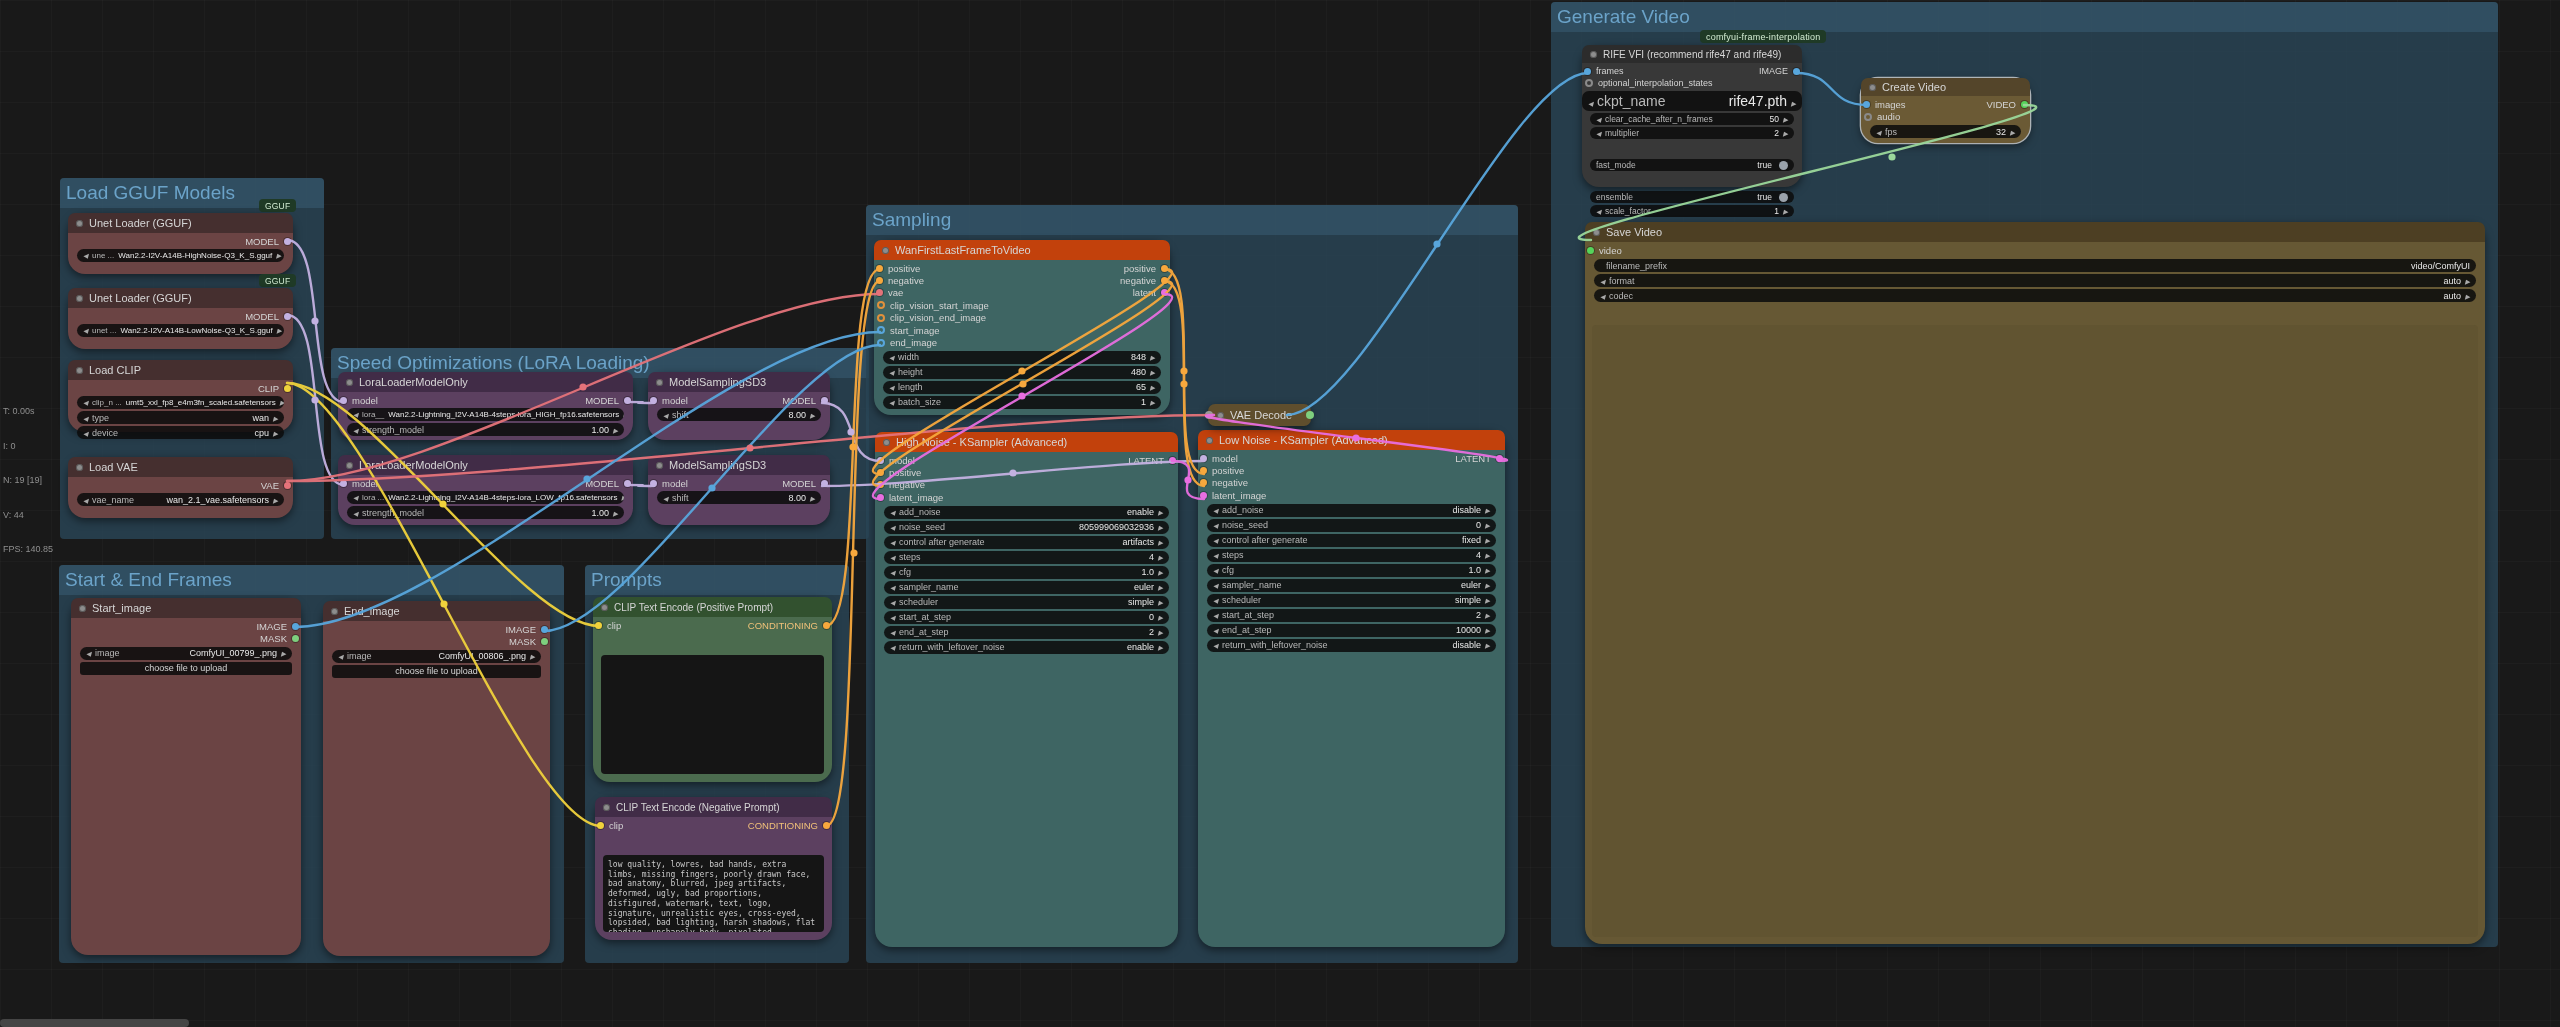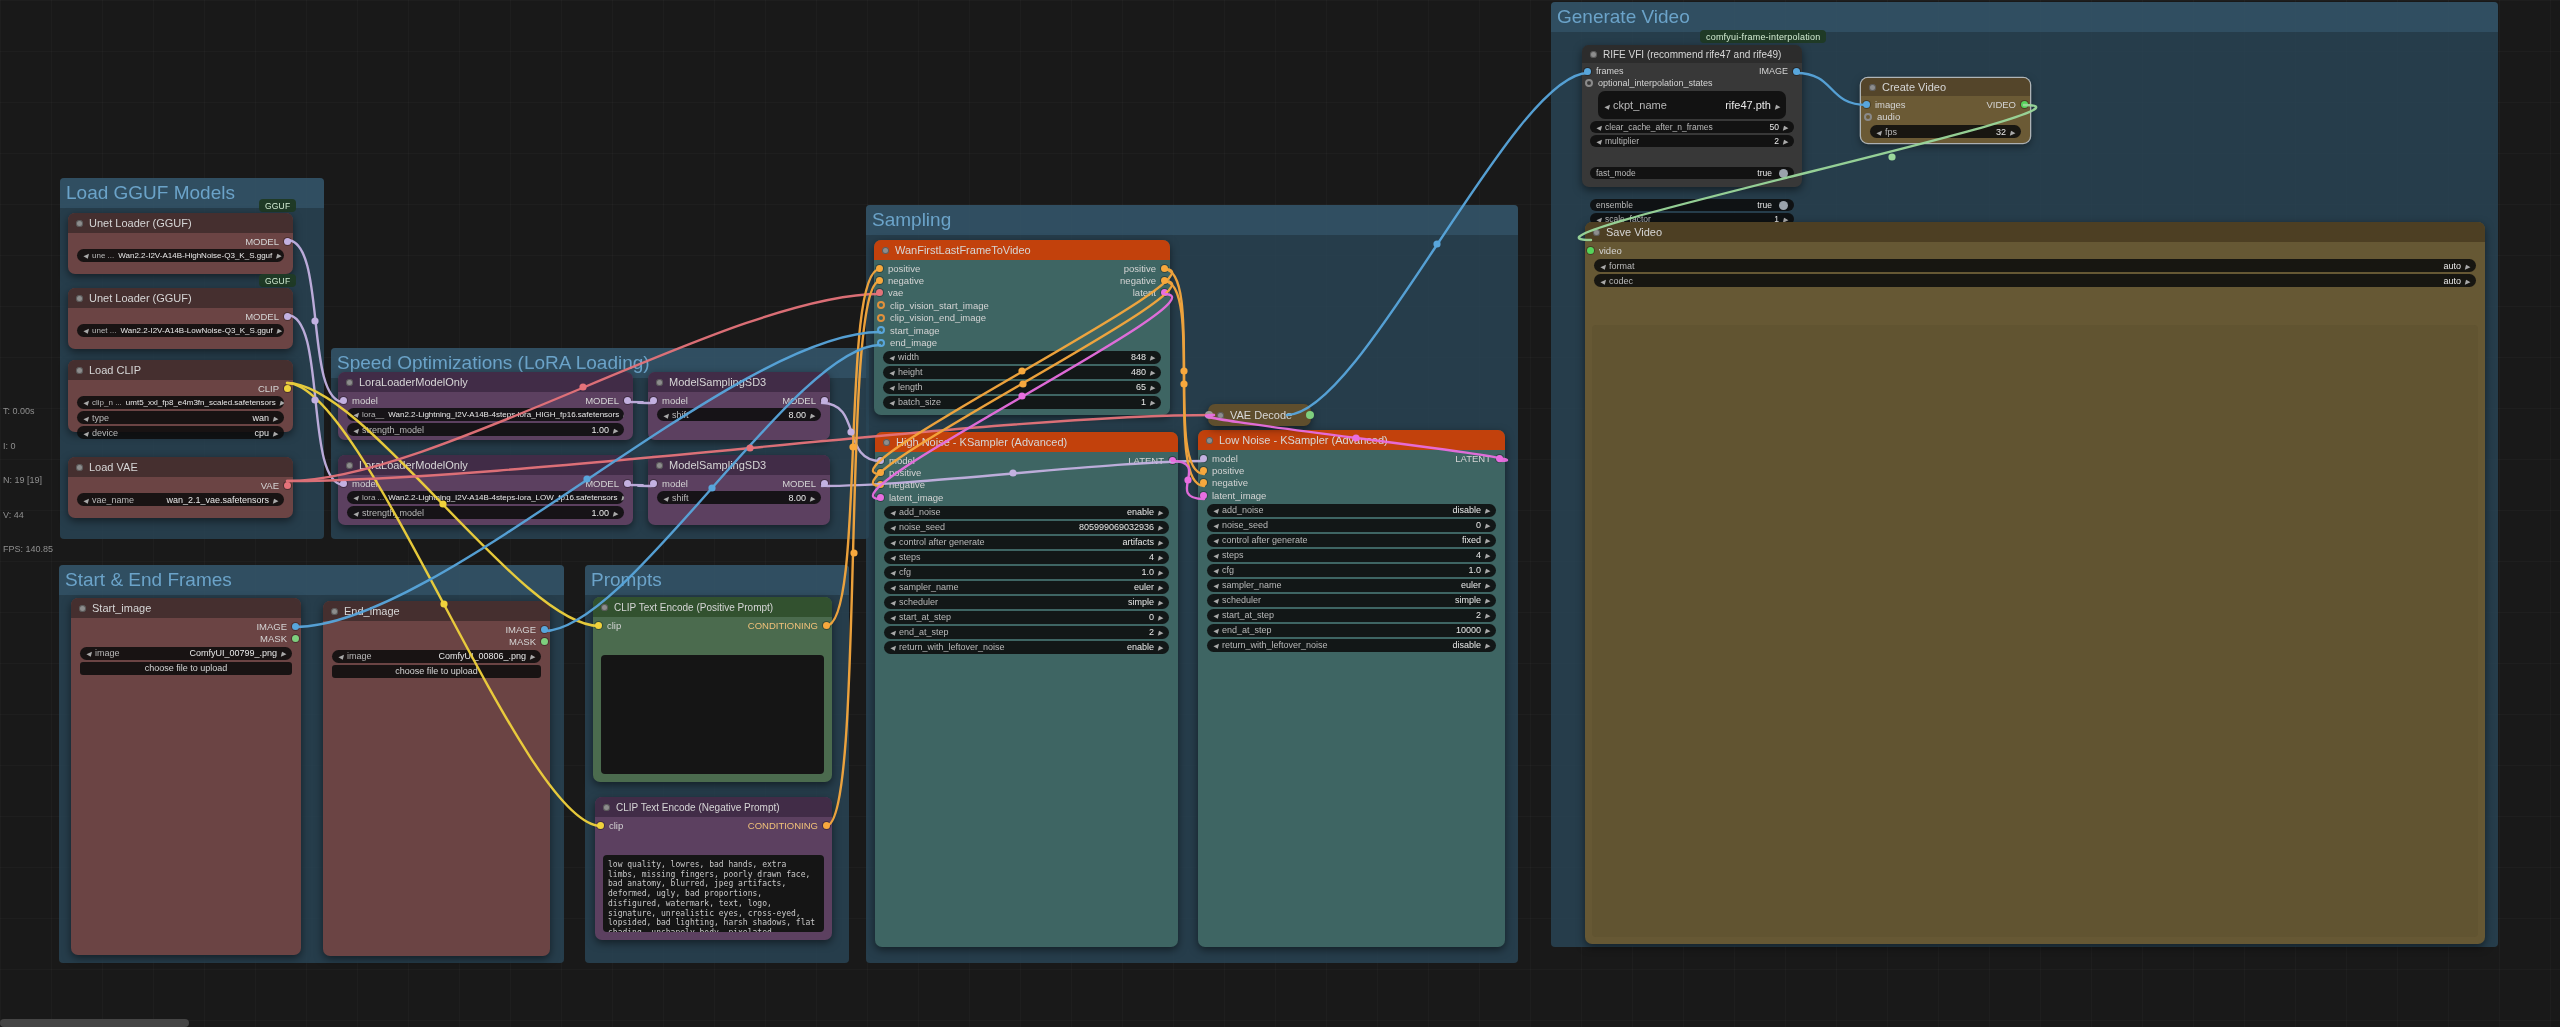--- a/index.html
+++ b/index.html
@@ -9,21 +9,21 @@
     background-image:
       linear-gradient(rgba(255,255,255,.022) 1px, transparent 1px),
       linear-gradient(90deg, rgba(255,255,255,.022) 1px, transparent 1px);
     background-size:51px 51px;
     font-family:"Liberation Sans",sans-serif;
     -webkit-font-smoothing:antialiased;
   }
   .group{position:absolute;border-radius:4px;background:rgba(42,69,87,.82)}
   .ghead{height:30px;background:rgba(62,99,124,.45);border-radius:4px 4px 0 0;display:flex;align-items:center}
   .gt{font-size:19px;color:#6ba3c9;padding:0 6px;white-space:nowrap}
-  .node{position:absolute;border-radius:7px;box-shadow:0 3px 9px rgba(0,0,0,.5);font-size:10px}
+  .node{position:absolute;border-radius:17px;box-shadow:0 3px 9px rgba(0,0,0,.5);font-size:10px}
   .nt{height:20px;display:flex;align-items:center;gap:6px;padding:0 8px;border-radius:7px 7px 0 0;font-size:11px;color:#d6d6d6;white-space:nowrap;overflow:hidden}
   .cdot{width:7px;height:7px;border-radius:50%;background:#8d8d8d;box-shadow:inset 0 0 0 1px rgba(0,0,0,.35);flex:none}
   .nb{position:absolute;left:0;right:0;top:20px;bottom:0;border-radius:0 0 7px 7px;padding-top:2px}
   .sr{display:flex;align-items:center;height:12.4px;padding:0 5px;font-size:9.5px;color:#d4d4d4;position:relative}
   .sr .lab{margin:0 5px;white-space:nowrap}
   .sr.out{justify-content:flex-end}
   .sr.duo{justify-content:space-between}
   .side{display:flex;align-items:center}
   .dot{width:7px;height:7px;border-radius:50%;flex:none;box-shadow:0 0 0 1px rgba(0,0,0,.3)}
   .hdot{width:4px;height:4px;border-radius:50%;border:2px solid #909090;flex:none}
@@ -660,21 +660,21 @@
         </span>
         <span class="side">
           <span class="lab">IMAGE</span>
           <span class="dot c-img" style="margin-right:-3px"></span>
         </span>
       </div>
     <div class="sr" style="height:12px;font-size:9px">
         <span class="hdot h-gry" style="margin-left:-2px"></span>
         <span class="lab">optional_interpolation_states</span>
       </div>
-    <div class="w" style="height:28px;font-size:11px;margin:2px 16px">
+    <div class="w" style="height:20px;font-size:14px;margin:2px 0">
         <i class="al"></i>
         <span>ckpt_name</span>
         <span class="wv">rife47.pth</span>
         <i class="ar"></i>
       </div>
     <div class="w" style="height:12px;font-size:8.5px;margin:2px 8px">
         <i class="al"></i>
         <span>clear_cache_after_n_frames</span>
         <span class="wv">50</span>
         <i class="ar"></i>
@@ -735,20 +735,24 @@
 
 <div class="node" style="left:1585px;top:222px;width:900px;height:722px;background:#665834">
   <div class="nt" style="background:#4d3f23">
       <span class="cdot"></span>
       <span>Save Video</span>
     </div>
   <div class="nb">
     <div class="sr" style="height:13px">
         <span class="dot c-vid" style="margin-left:-3px"></span>
         <span class="lab">video</span>
+      </div>
+    <div class="w">
+        <span style="margin-left:6px">filename_prefix</span>
+        <span class="wv">video/ComfyUI</span>
       </div>
     <div class="w">
         <i class="al"></i>
         <span>format</span>
         <span class="wv">auto</span>
         <i class="ar"></i>
       </div>
     <div class="w">
         <i class="al"></i>
         <span>codec</span>

